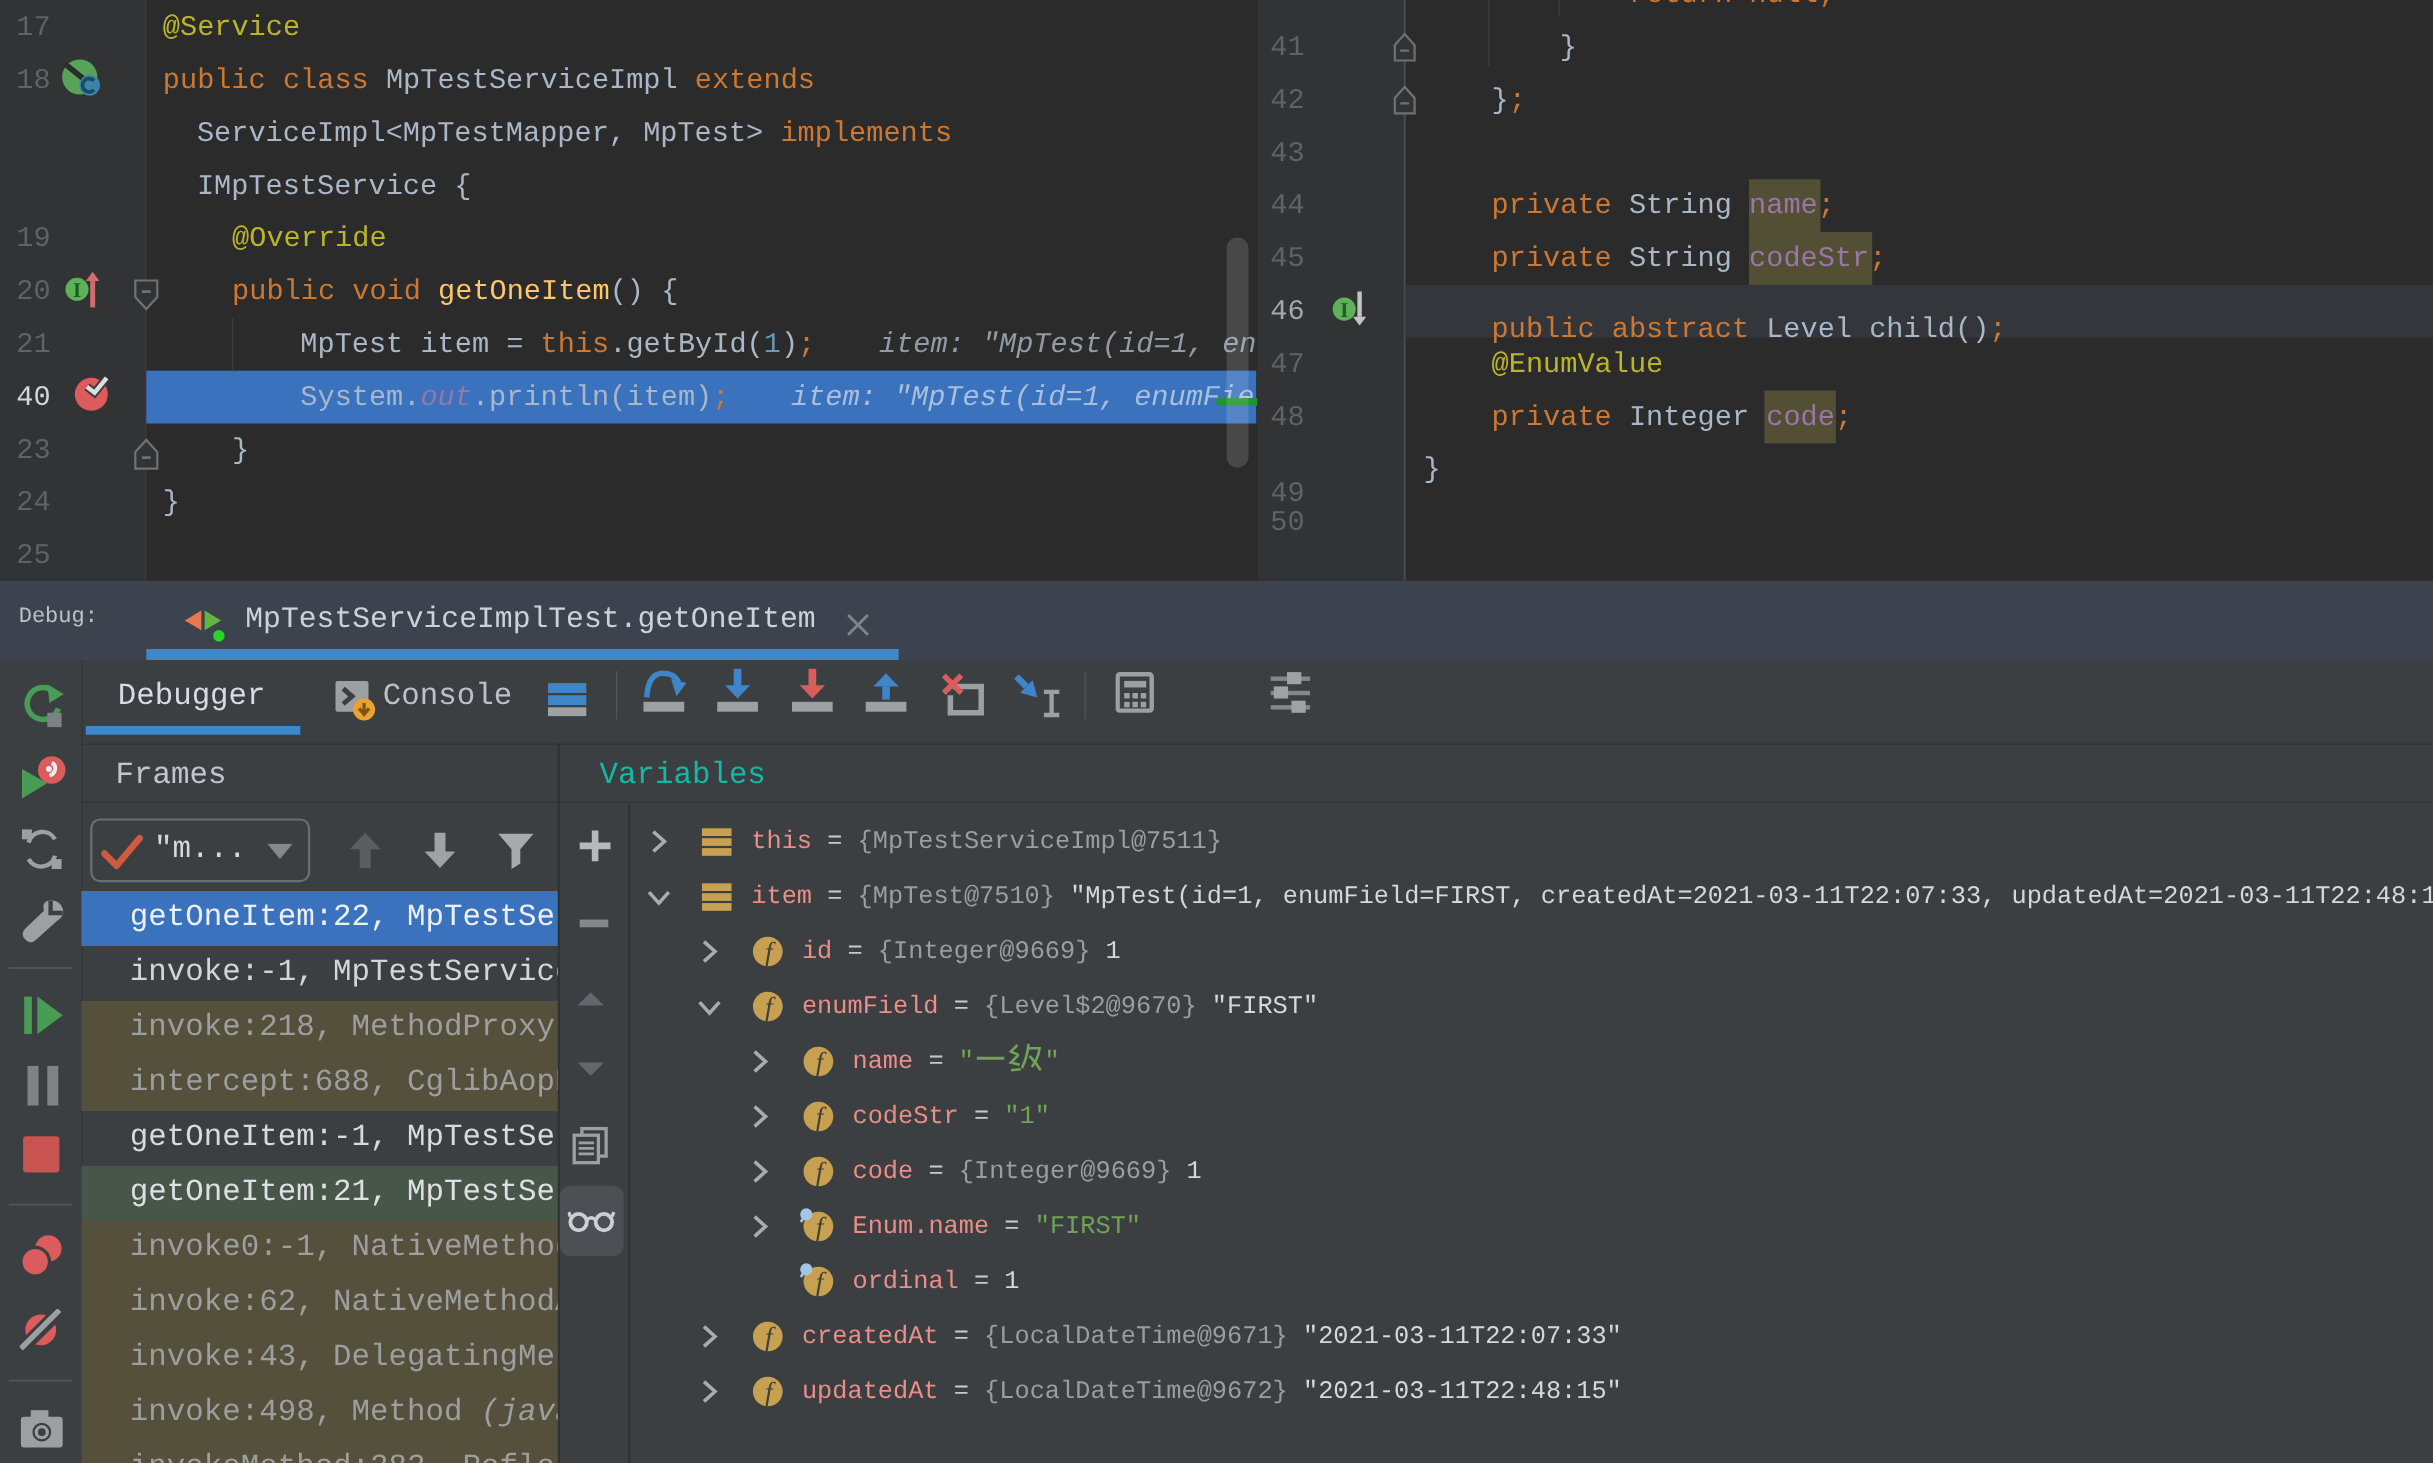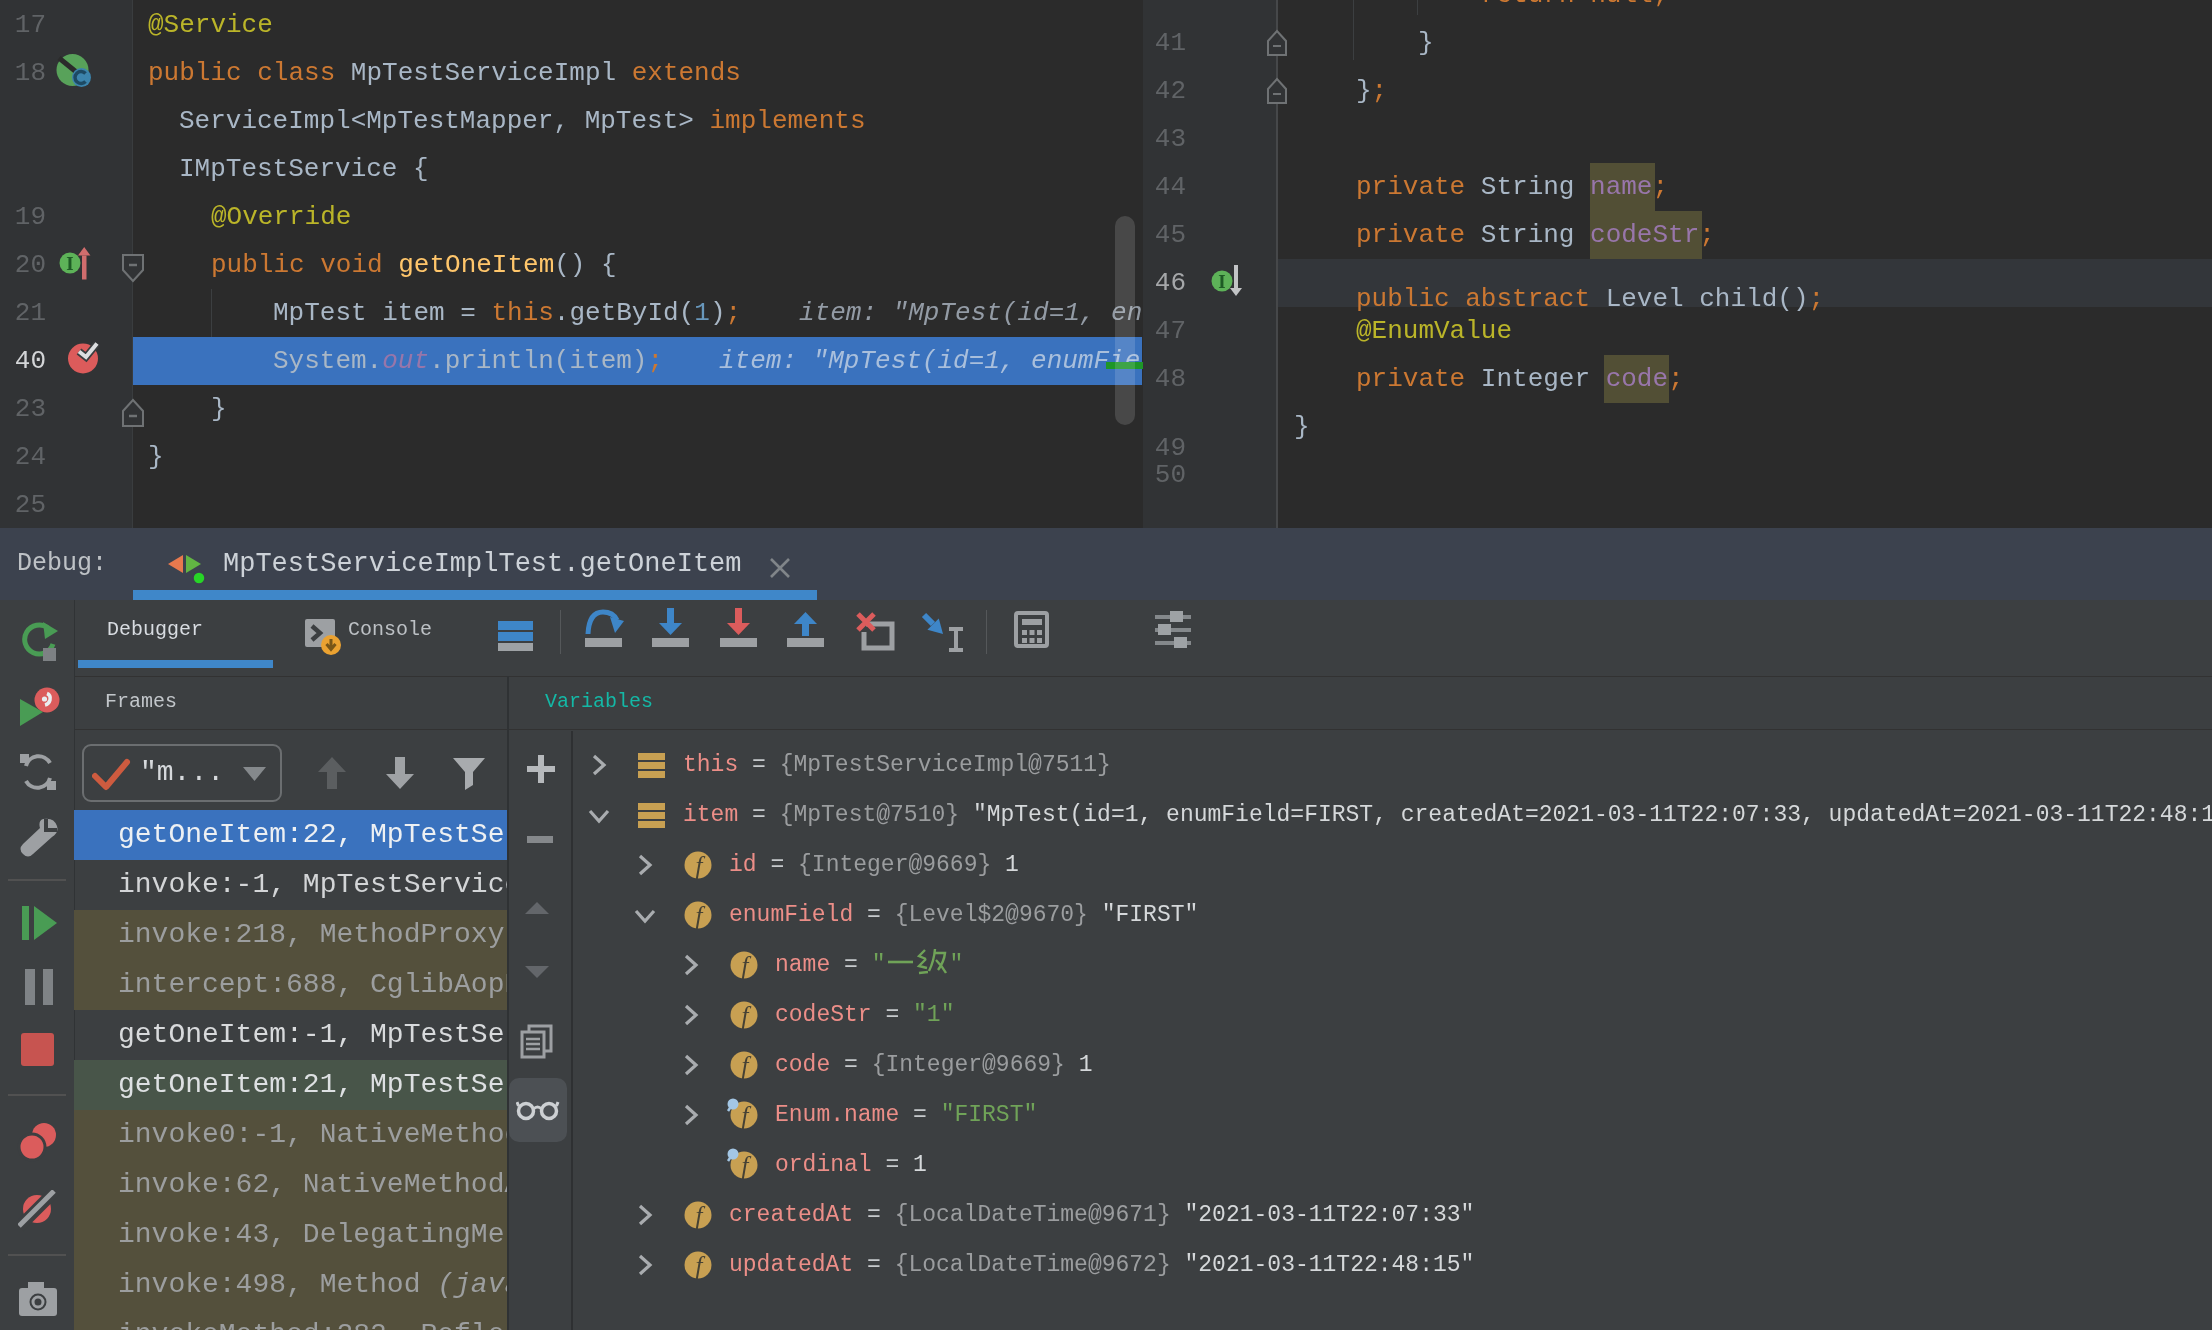--- a/index.html
+++ b/index.html
@@ -12,21 +12,21 @@
          color:#606366; text-align:right; }
   .o { color:#CC7832; }
   .g { color:#A9B7C6; }
   .y { color:#FFC66B; }
   .an { color:#BBB529; }
   .nu { color:#6897BB; }
   .fld { color:#9876AA; }
   .em { font-style:italic; }
   .hint { position:absolute; height:48px; line-height:48px; white-space:pre;
           font-size:26px; font-style:italic; color:#939BA5; }
-  .ui { position:absolute; white-space:pre; font-size:20px; color:#BDC1C5; }
+  .ui { position:absolute; white-space:pre; font-size:28px; color:#BDC1C5; }
   .vrow { position:absolute; height:50px; line-height:50px; white-space:pre;
           font-size:23px; }
   .vn { color:#EC8E88; }
   .veq { color:#C6C9CC; }
   .vref { color:#9B9D9F; }
   .vs { color:#70A358; }
   .vv { color:#D5D8DA; }
   .frow { position:absolute; left:74px; width:433px; height:50px; overflow:hidden; }
   .ftx { position:absolute; left:44px; top:0; height:50px; line-height:50px;
          white-space:pre; font-size:28px; }
@@ -143,21 +143,21 @@
     <rect x="25" y="1" width="4" height="23" fill="#C2C4C6"></rect>
     <polygon points="21,24 33,24 27,32" fill="#C2C4C6"></polygon>
   </svg>
 
   <div class="abs" style="left:1106px;top:362px;width:37px;height:7px;background:#1E9628;"></div>
   <div class="abs" style="left:1115px;top:216px;width:20px;height:209px;background:rgba(255,255,255,0.14);border-radius:10px;"></div>
 </div>
 
 <div class="abs" style="left:0;top:528px;width:2212px;height:1px;background:#2A2C2F;"></div>
 <div class="abs" style="left:0;top:528px;width:2212px;height:72px;background:#3C424E;">
-  <div class="ui" style="left:17px;top:21px;font-size:25px;color:#BEC2C6;">Debug:</div>
+  <div class="ui" style="left:17px;top:21px;font-size:20px;color:#BEC2C6;">Debug:</div>
   <svg class="abs" style="left:166px;top:25px;" width="44" height="34">
     <polygon points="17,2 17,20 2,11" fill="#E8794E"></polygon>
     <polygon points="20,2 35,11 20,20" fill="#62B543"></polygon>
     <circle cx="33" cy="25" r="6" fill="#27D427" stroke="#3C424E" stroke-width="1.5"></circle>
   </svg>
   <div class="ui" style="left:223px;top:21px;font-size:27px;color:#CDD2D8;">MpTestServiceImplTest.getOneItem</div>
   <svg class="abs" style="left:766px;top:26px;" width="28" height="28">
     <path d="M5,5 L23,23 M23,5 L5,23" stroke="#808589" stroke-width="2.6"></path>
   </svg>
   <div class="abs" style="left:133px;top:62px;width:684px;height:10px;background:#3F87C9;"></div>

